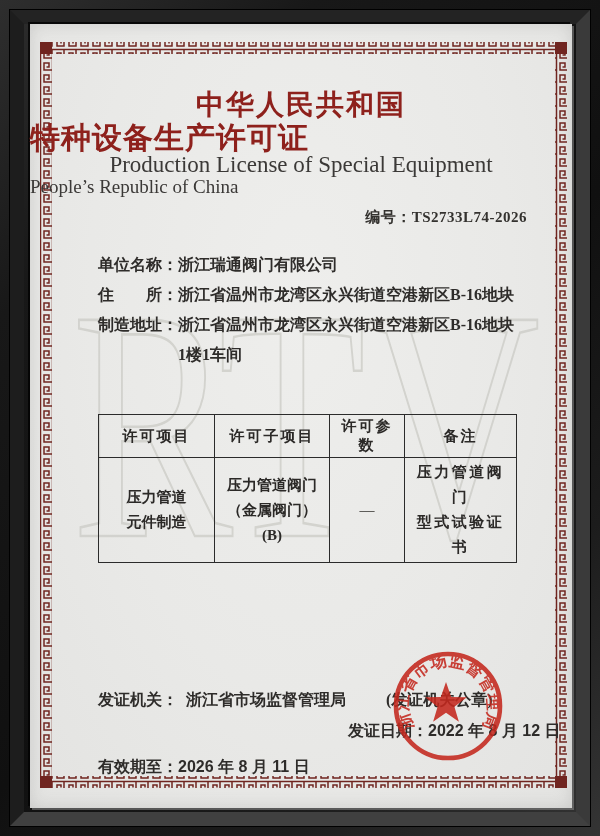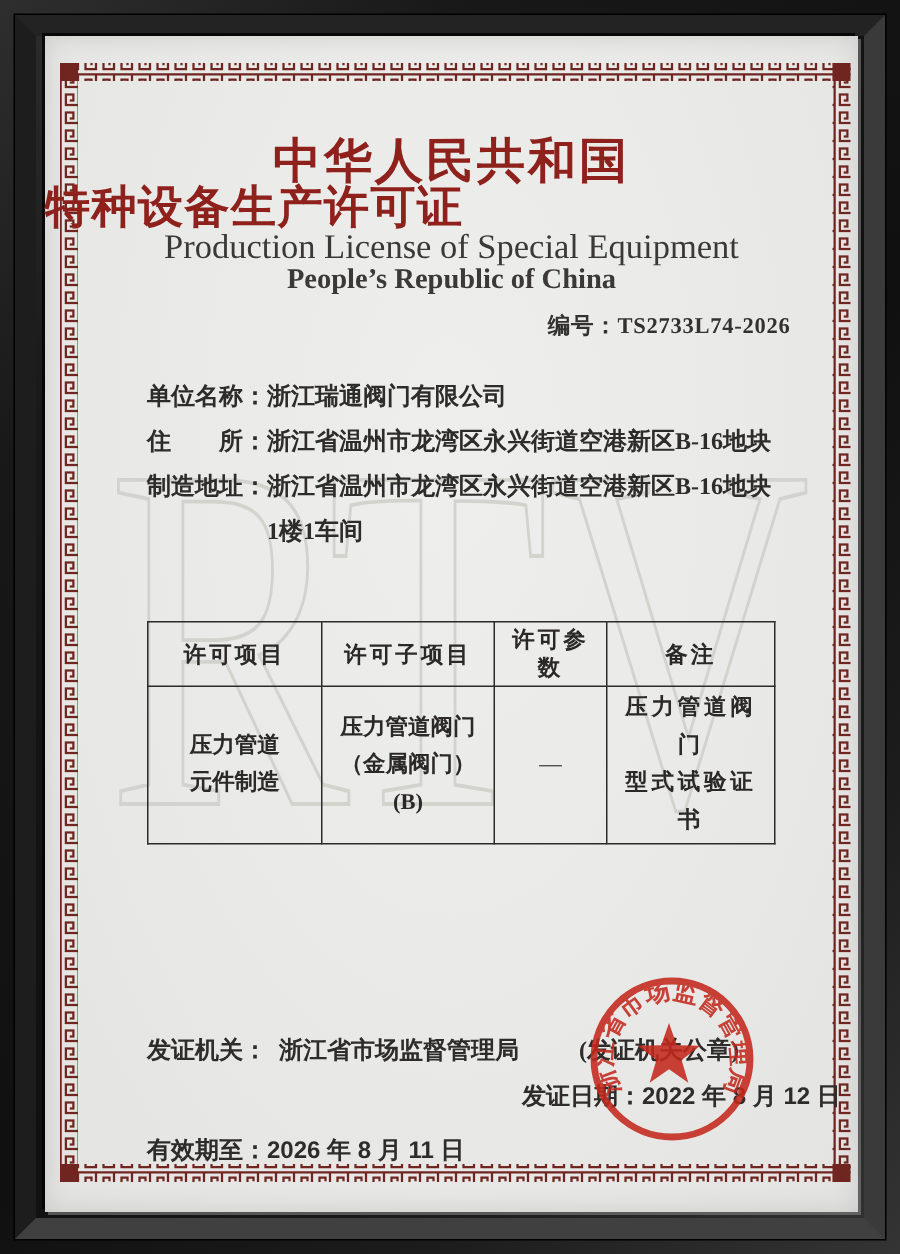--- a/index.html
+++ b/index.html
@@ -16,27 +16,27 @@
   .paper{position:absolute;left:30px;top:24px;width:542px;height:784px;
          background:radial-gradient(ellipse at 50% 35%, #eeeeec 0%, #e9e9e7 55%, #e3e3e1 100%);
          box-shadow:-2px -2px 0 rgba(0,0,0,.75), 2px 2px 0 rgba(140,140,140,.55),
                     inset 0 0 16px rgba(110,110,110,.22);}
   .bg-svg,.seal-svg{position:absolute;inset:0;pointer-events:none;}
   .bg-svg{z-index:0;}
   .content{position:absolute;inset:0;z-index:2;color:#2e2c2a;}
   .seal-svg{z-index:5;}
   
   .t-cn1{position:absolute;left:0;width:100%;top:62px;text-align:center;
-         font-size:32px;font-weight:700;letter-spacing:2px;color:#8e211c;}
+         font-size:28px;font-weight:700;letter-spacing:2px;color:#8e211c;}
   .t-cn2{position:absolute;left:0;width:100%;top:94px;text-align:left;
          font-size:30px;font-weight:700;letter-spacing:1px;color:#8e211c;}
   .t-en1{position:absolute;left:0;width:100%;top:128px;text-align:center;
          font-size:23px;color:#3b3937;}
-  .t-en2{position:absolute;left:0;width:100%;top:152px;text-align:center;
-         font-size:19px;color:#3b3937;font-weight:bold;}
+  .t-en2{position:absolute;left:0;width:100%;top:152px;text-align:left;
+         font-size:19px;color:#3b3937;}
   .serial{position:absolute;right:45px;top:184px;font-size:15px;color:#34322f;
           font-weight:600;letter-spacing:.5px;margin-left:14px;}
   
   .fields{position:absolute;left:68px;top:226px;font-size:16px;font-weight:600;line-height:30px;}
   .frow .lbl{display:inline-block;width:80px;}
   .mfg2{margin-left:80px;}
   .review{margin-top:0;padding-left:30px;}
   
   table.lic{position:absolute;left:68px;top:390px;width:418px;border-collapse:collapse;
             table-layout:fixed;font-size:15px;font-weight:600;color:#2b2927;}

